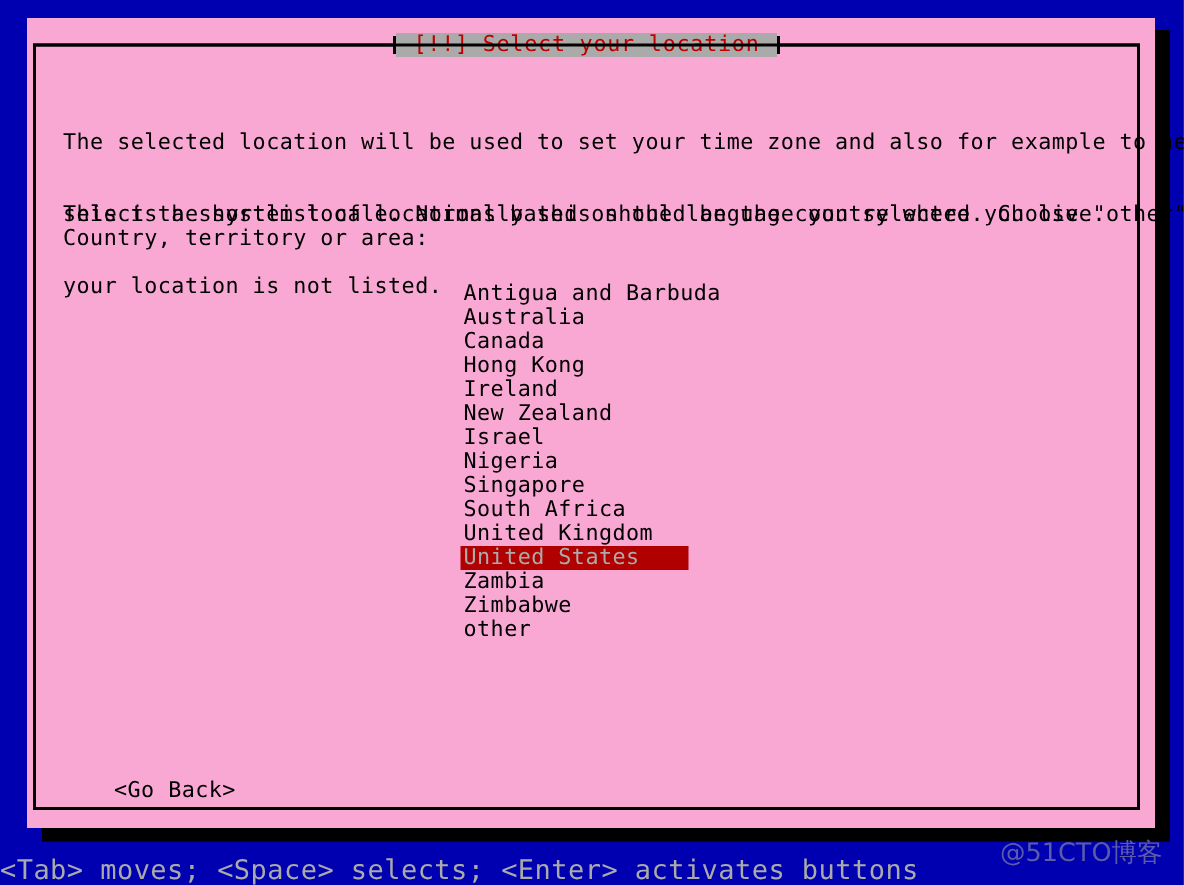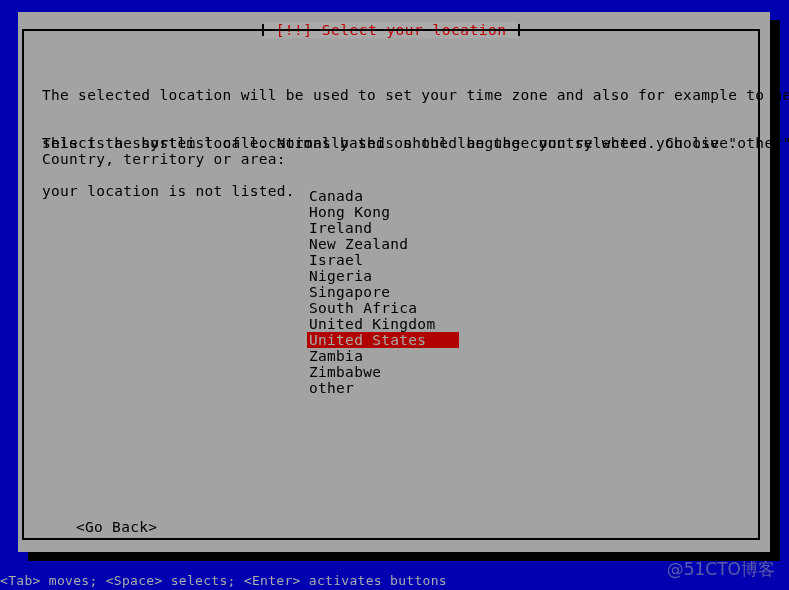--- a/index.html
+++ b/index.html
@@ -31,21 +31,21 @@
     background: #000000;
   }
 
   
   #dialog {
     position: absolute;
     left: 18px;
     top: 12px;
     width: 752px;
     height: 540px;
-    background: #a3a3a3;
+    background: #f9a8d4;
     color: #000000;
   }
 
   
   #dialog-frame {
     position: absolute;
     left: 4px;
     top: 17px;
     width: 738px;
     height: 511px;
@@ -160,21 +160,21 @@
   }
 
   
   #status-bar {
     position: absolute;
     left: 0px;
     top: 572px;
     width: 789px;
     height: 18px;
     color: #aaaaaa;
-    font-size: 13px;
+    font-size: 18px;
     line-height: 18px;
     white-space: pre;
     letter-spacing: 0.3px;
   }
 
   
   #watermark {
     position: absolute;
     right: 14px;
     top: 558px;
@@ -212,20 +212,22 @@
       </div>
 
       <div class="para" id="shortlist-paragraph">
         <span class="l">This is a shortlist of locations based on the language you selected. Choose "other" if</span>
         <span class="l">your location is not listed.</span>
       </div>
 
       <div class="para" id="prompt-label">Country, territory or area:</div>
 
       <div id="country-list">
+          <div class="country-item">Antigua and Barbuda</div>
+          <div class="country-item">Australia</div>
           <div class="country-item">Canada</div>
           <div class="country-item">Hong Kong</div>
           <div class="country-item">Ireland</div>
           <div class="country-item">New Zealand</div>
           <div class="country-item">Israel</div>
           <div class="country-item">Nigeria</div>
           <div class="country-item">Singapore</div>
           <div class="country-item">South Africa</div>
           <div class="country-item">United Kingdom</div>
           <div class="country-item selected">United States</div>

